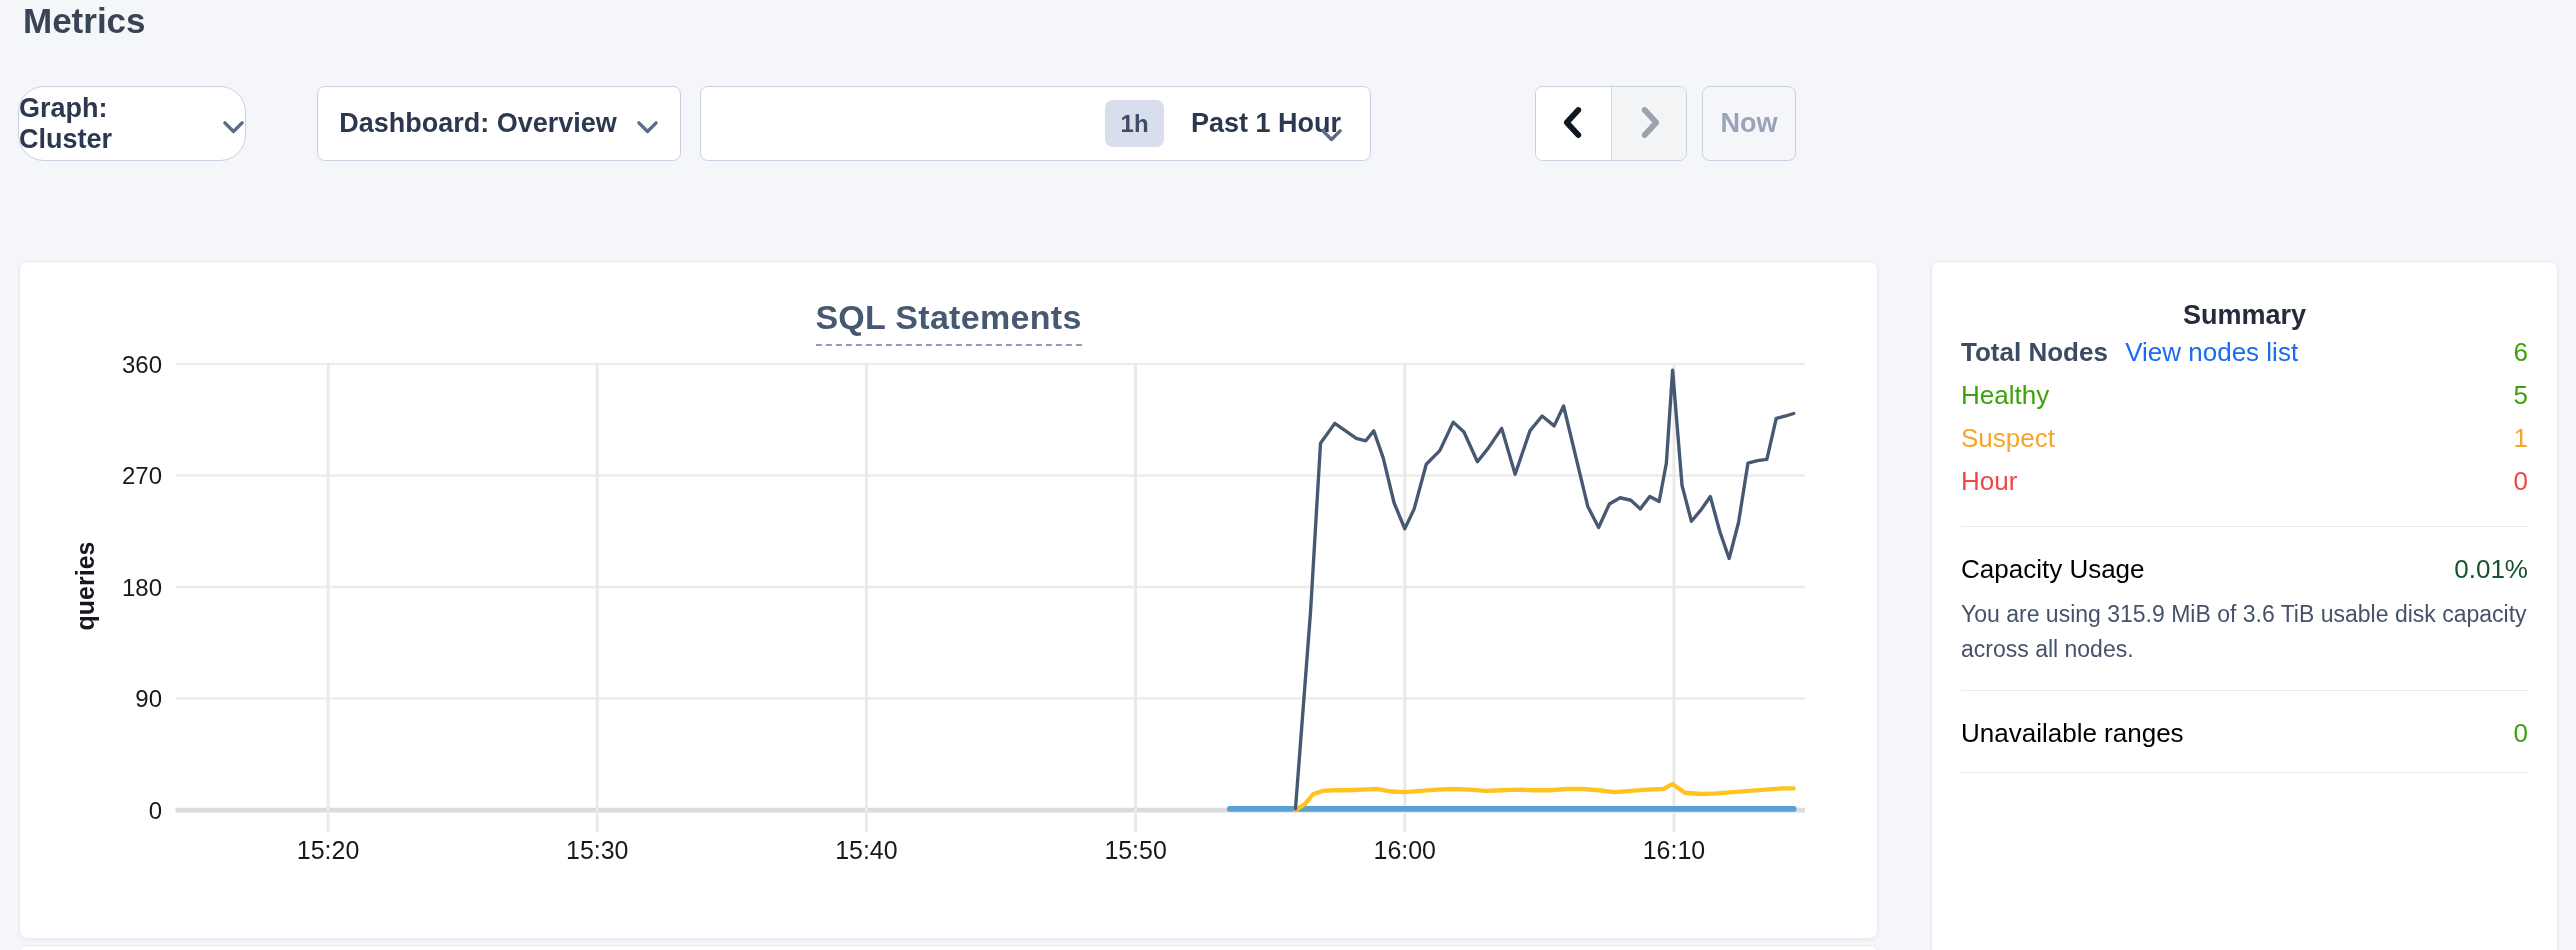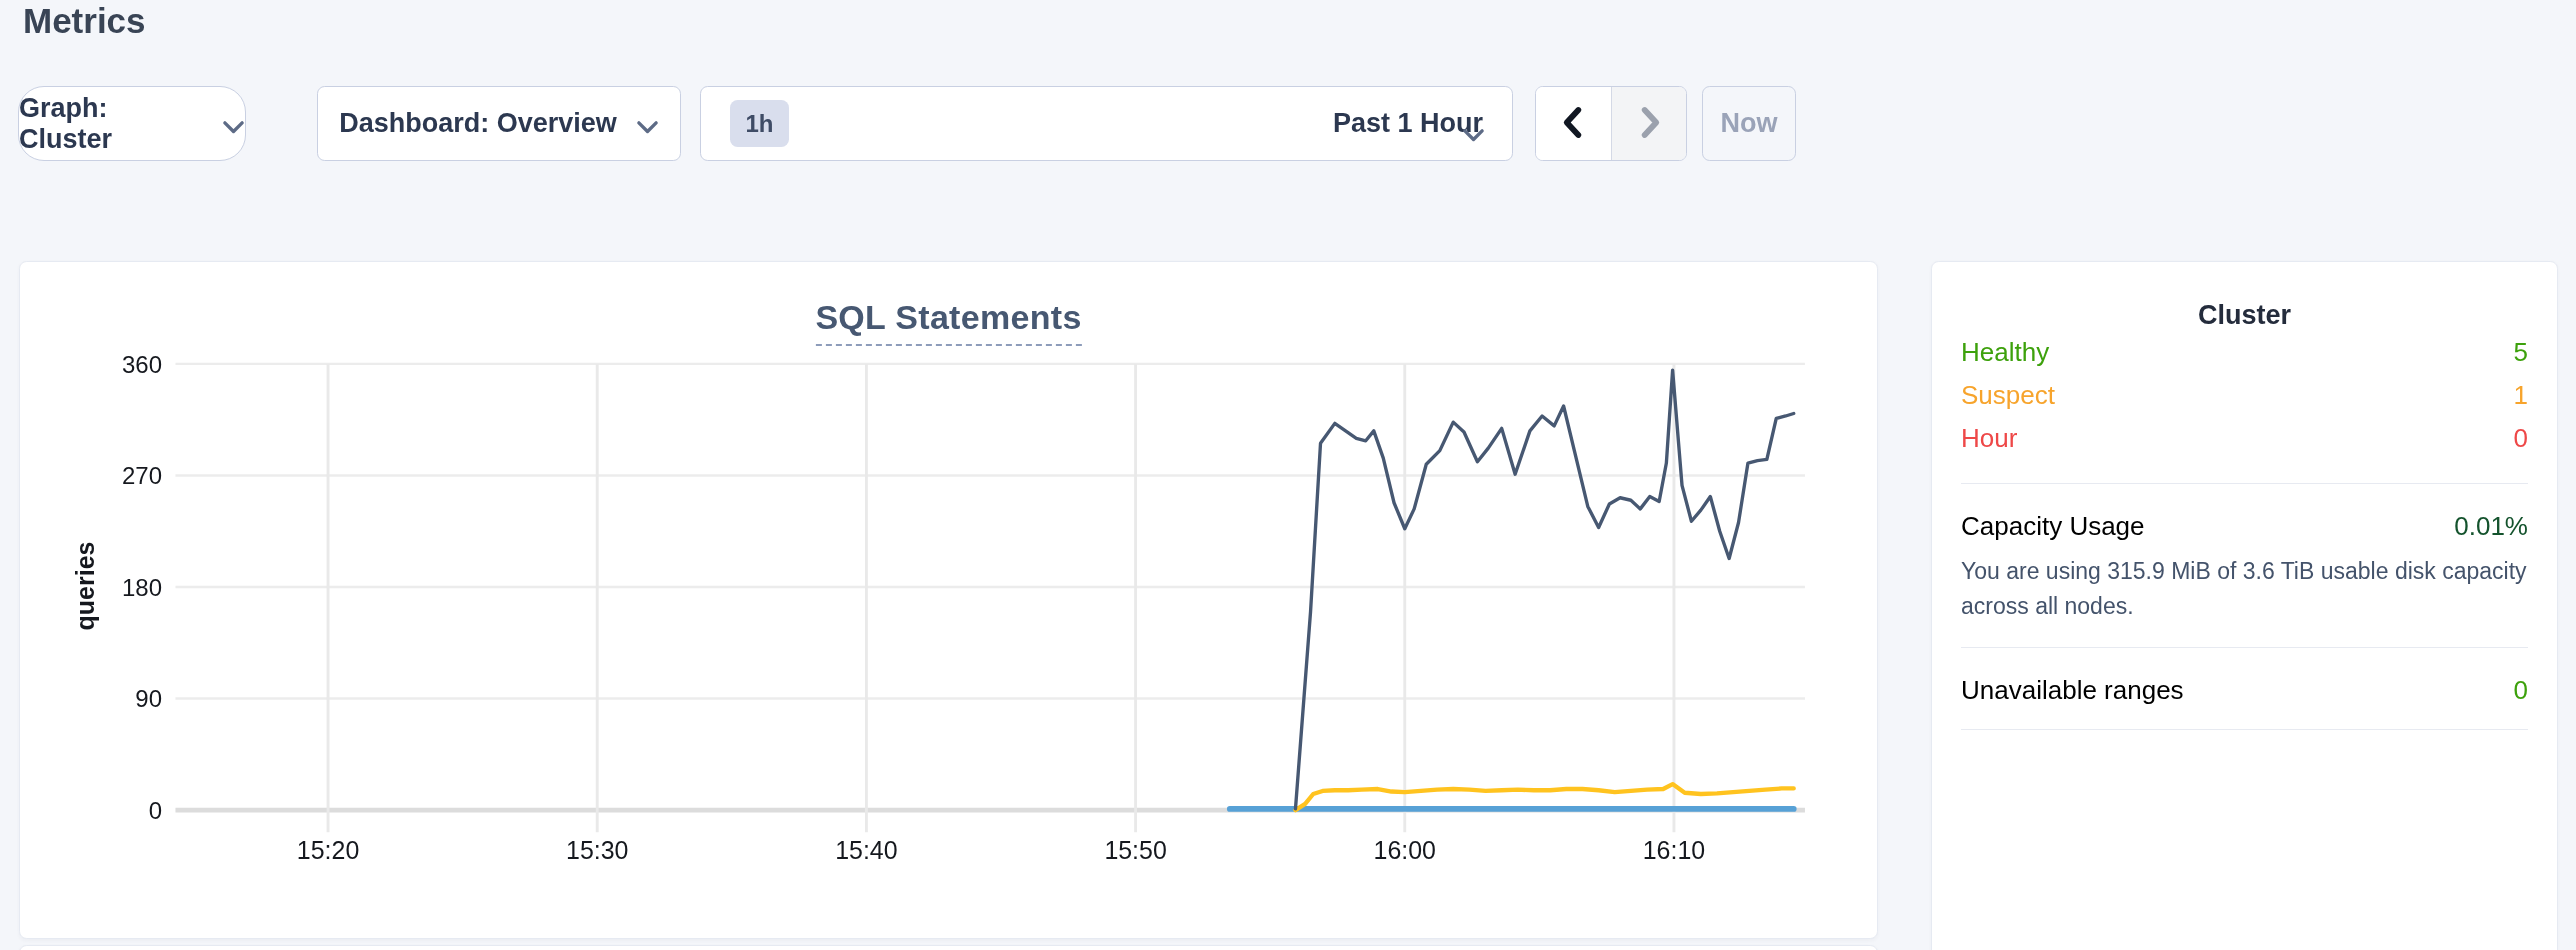--- a/index.html
+++ b/index.html
@@ -18,21 +18,21 @@
   
   .ctl {
     position:absolute; top:86px; height:75px;
     background:#fff; border:1.9px solid #c9d0e2; border-radius:7.7px;
     display:flex; align-items:center; justify-content:center;
     font-size:27px; font-weight:600; color:#2c3850; cursor:pointer;
   }
   .ctl .caret { margin-left:19px; margin-top:3.8px; }
   #graph-dd      { left:18px;  width:228px;border-radius:26px; }
   #dashboard-dd  { left:317px; width:364px; }
-  #time-sel      { left:700px; width:813px; justify-content:space-between; padding:0 29px; }
+  #time-sel      { left:700px; width:671px; justify-content:flex-end; padding:0 29px; }
   #time-sel .caret { position:absolute; right:27px; margin:0; top:31px; }
   .time-badge {
     background:#d9deed; color:#3f4c66; border-radius:7.7px;
     font-size:24px; font-weight:700; padding:9.6px 15.4px; margin-right:27px;
   }
   .nav-group {
     position:absolute; top:86px; left:1535px; width:152px; height:75px;
     border:1.9px solid #c9d0e2; border-radius:7.7px; overflow:hidden;
     display:flex; background:#fff;
   }
@@ -163,22 +163,27 @@
       <polyline points="1260.7,569.7 1848.3,569.7" fill="none" stroke="#57a1d6" stroke-width="6" stroke-linejoin="round" stroke-linecap="round"></polyline>
       <polyline points="1329.1,571.0 1339.2,564.5 1347.6,554.2 1357.4,551.0 1370.1,550.3 1384.1,550.3 1398.1,549.7 1415.0,549.0 1429.0,551.6 1443.0,552.3 1459.8,551.0 1476.7,549.7 1493.5,549.0 1510.3,549.7 1527.2,551.0 1544.0,550.3 1560.8,549.7 1577.6,550.3 1594.5,550.3 1611.3,549.0 1628.1,549.0 1645.0,550.3 1661.8,552.3 1678.6,551.0 1695.5,549.7 1712.3,549.0 1722.1,543.9 1734.7,552.9 1751.5,554.2 1768.4,553.6 1785.2,552.3 1802.0,551.0 1818.9,549.7 1835.7,548.4 1848.3,548.4" fill="none" stroke="#ffc31f" stroke-width="4.5" stroke-linejoin="round" stroke-linecap="round"></polyline>
       <polyline points="1329.1,569.7 1344.8,364.3 1355.2,188.7 1370.1,168.0 1381.3,175.8 1392.5,183.5 1402.3,186.1 1410.7,175.8 1420.6,204.2 1431.8,250.7 1443.0,277.8 1452.8,257.1 1465.4,210.6 1479.5,196.4 1493.5,166.7 1504.7,177.0 1518.7,208.0 1530.0,193.8 1544.0,173.2 1558.0,221.0 1573.4,175.8 1586.1,160.3 1598.7,170.6 1608.5,149.9 1619.7,196.4 1633.7,254.5 1645.0,276.5 1656.2,252.0 1667.4,245.5 1678.6,248.1 1688.4,257.1 1698.3,244.2 1708.1,249.4 1715.6,209.3 1722.1,112.5 1731.9,232.6 1741.7,270.0 1751.5,258.4 1761.4,244.2 1771.2,280.4 1781.0,308.8 1790.8,271.3 1800.6,209.3 1810.5,206.8 1820.3,205.5 1830.1,162.8 1839.9,160.3 1848.3,157.7" fill="none" stroke="#475872" stroke-width="3.5" stroke-linejoin="round" stroke-linecap="round"></polyline>
     </svg>
   <div class="chart-title">SQL Statements</div>
   <div class="ylabel">queries</div>
 </div>
 
 <div class="card" id="summary-card">
   <div class="summary-inner">
-    <div class="summary-title">Cluster</div>
-
+    <div class="summary-title">Summary</div>
+
+    <div class="srow">
+      <span class="lbl-bold" style="color: rgb(60, 75, 99);">Total Nodes</span>
+      <span class="link" style="color: rgb(26, 107, 240);">View nodes list</span>
+      <span class="val" style="color: rgb(61, 161, 12);">6</span>
+    </div>
     <div class="srow">
       <span style="color: rgb(61, 161, 12);">Healthy</span>
       <span class="val" style="color: rgb(61, 161, 12);">5</span>
     </div>
     <div class="srow">
       <span style="color: rgb(247, 164, 44);">Suspect</span>
       <span class="val" style="color: rgb(247, 164, 44);">1</span>
     </div>
     <div class="srow">
       <span style="color: rgb(238, 72, 72);">Hour</span>

